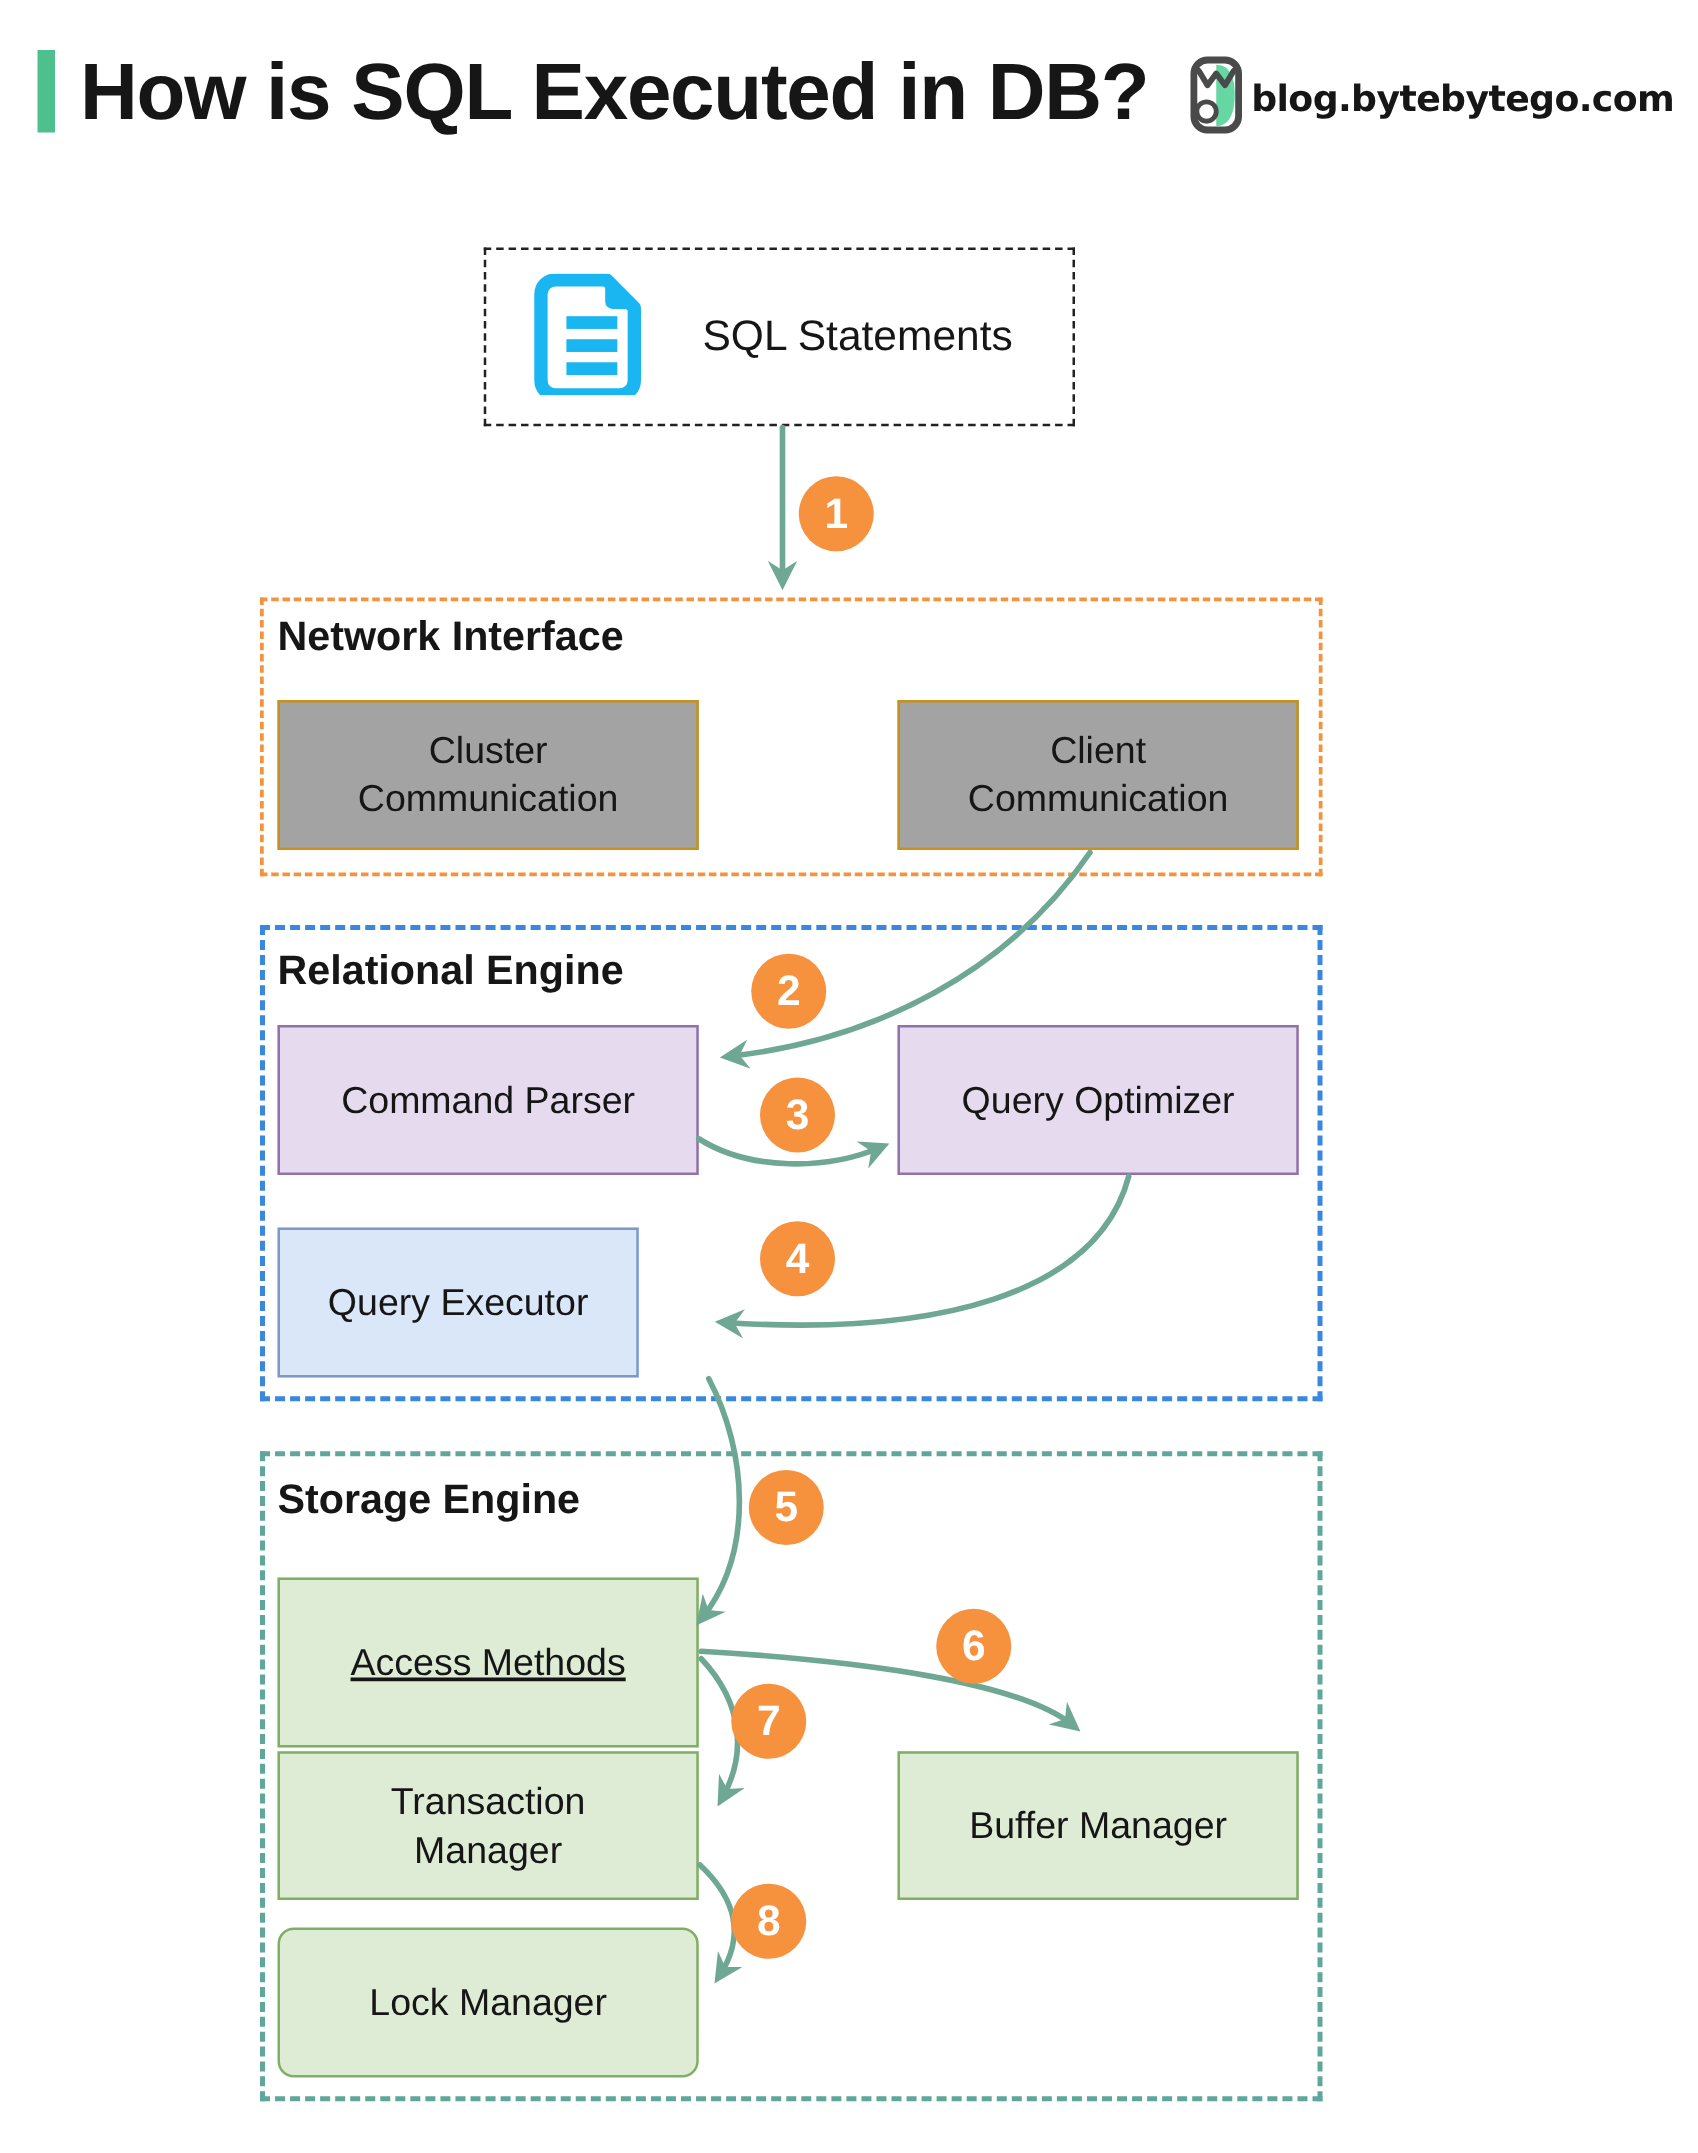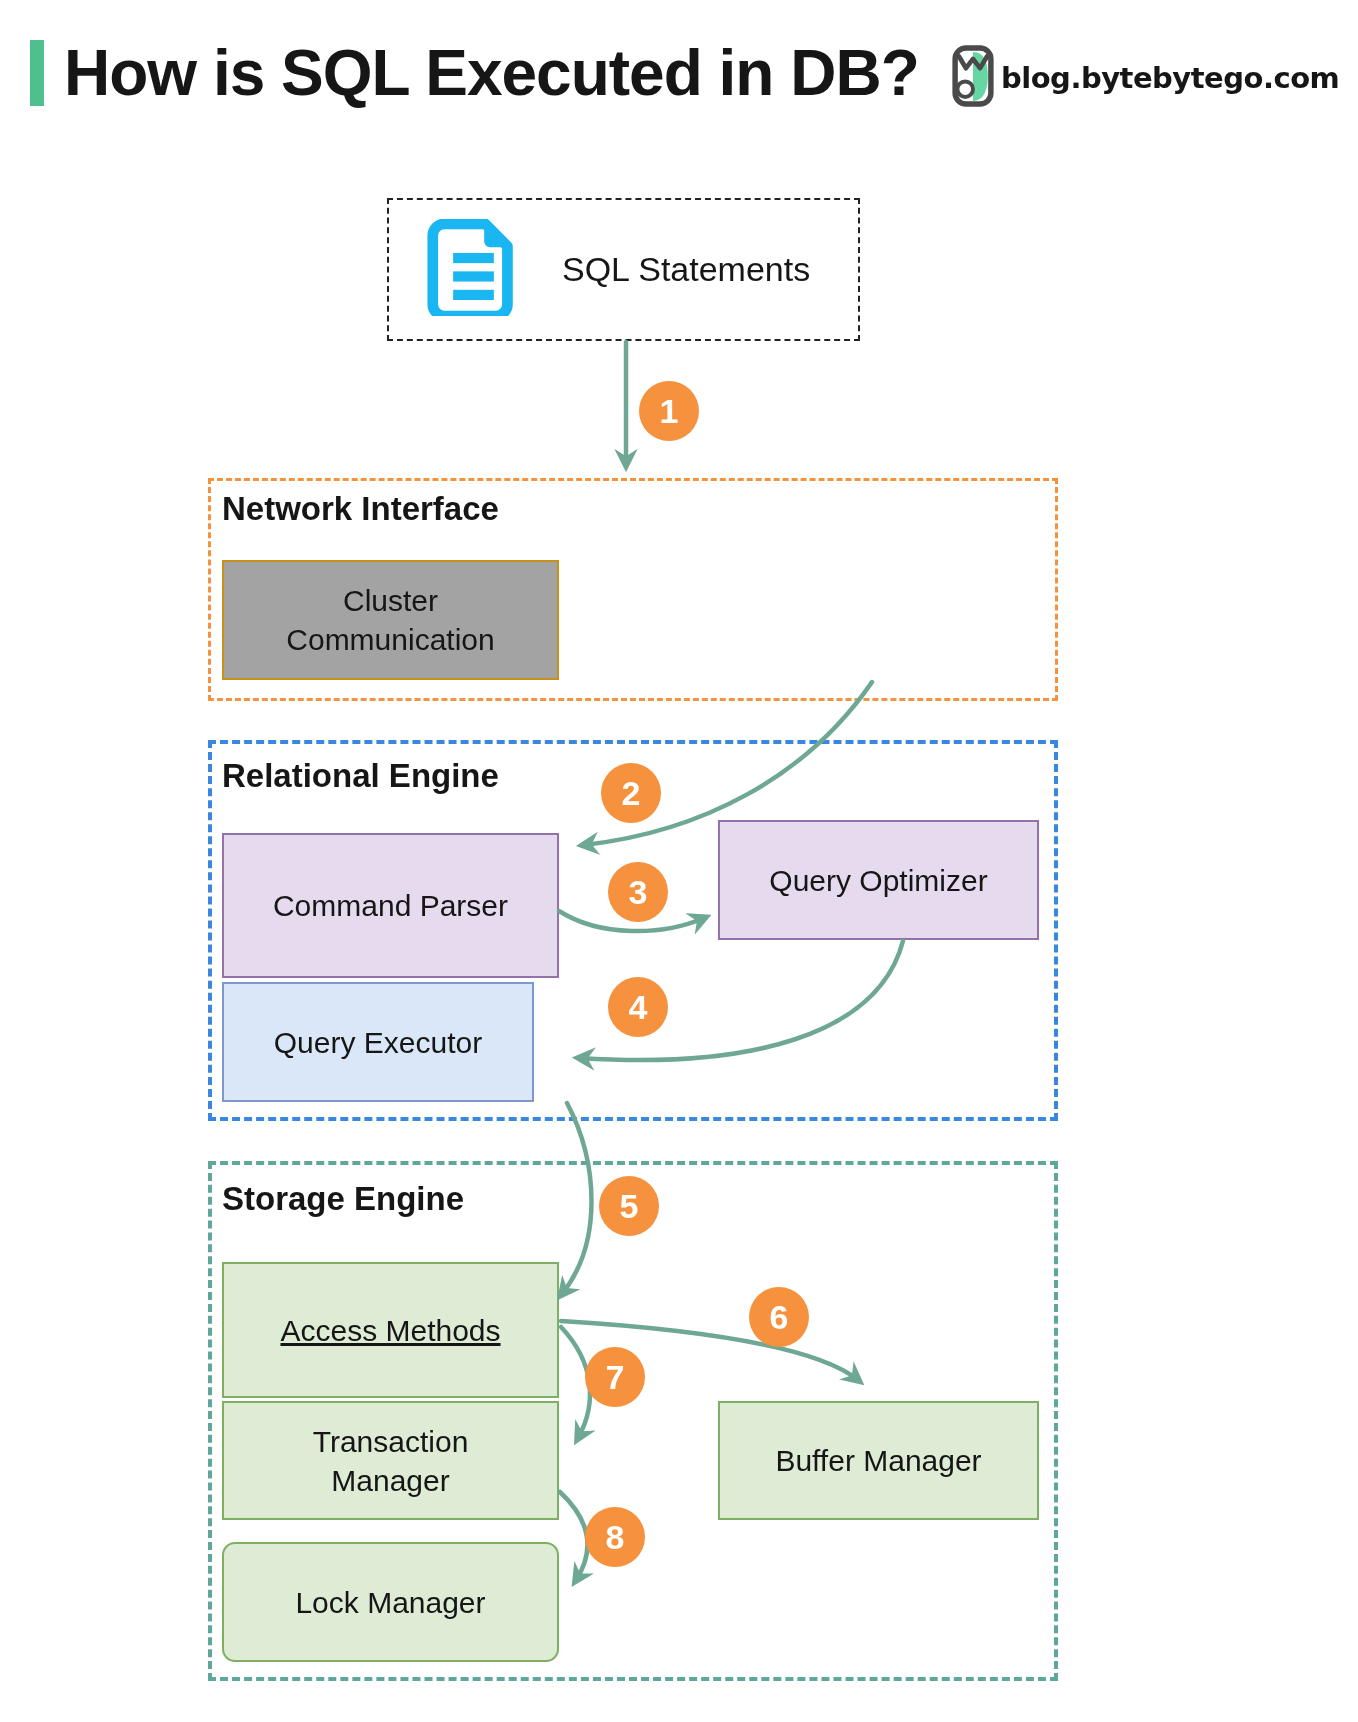--- a/index.html
+++ b/index.html
@@ -81,28 +81,31 @@
 
   <div class="section sec-relational"></div>
   <div class="sec-title" style="left:222px;top:757px;">Relational Engine</div>
 
   <div class="section sec-storage"></div>
   <div class="sec-title" style="left:222px;top:1180px;">Storage Engine</div>
 
   <div class="node peach" style="left:222px;top:560px;width:337px;height:120px;">
     <span class="lbl">Cluster Communication</span>
   </div>
+  <div class="node peach" style="left:718px;top:560px;width:321px;height:120px;">
+    <span class="lbl">Client Communication</span>
+  </div>
 
-  <div class="node purple" style="left:222px;top:820px;width:337px;height:145px;margin-top:13px;">
+  <div class="node purple" style="left:222px;top:820px;width:337px;height:120px;">
     <span class="lbl">Command Parser</span>
   </div>
   <div class="node purple" style="left:718px;top:820px;width:321px;height:120px;">
     <span class="lbl">Query Optimizer</span>
   </div>
-  <div class="node blue" style="left:222px;top:982px;width:312px;height:120px;">
+  <div class="node blue" style="left:222px;top:982px;width:289px;height:120px;">
     <span class="lbl">Query Executor</span>
   </div>
 
   <div class="node green" style="left:222px;top:1262px;width:337px;height:136px;text-decoration:underline;">
     <span class="lbl">Access Methods</span>
   </div>
   <div class="node green" style="left:718px;top:1401px;width:321px;height:119px;">
     <span class="lbl">Buffer Manager</span>
   </div>
   <div class="node green" style="left:222px;top:1401px;width:337px;height:119px;">

